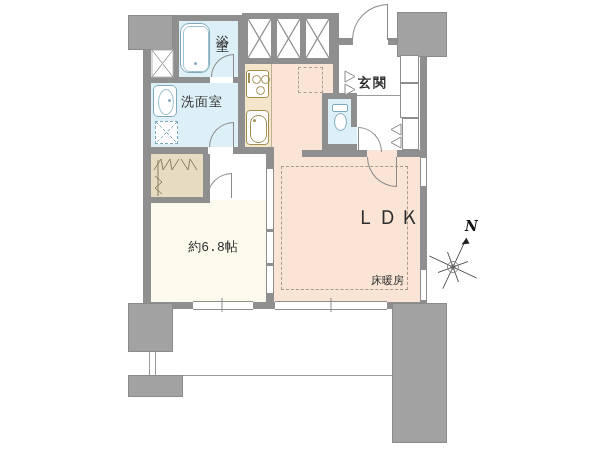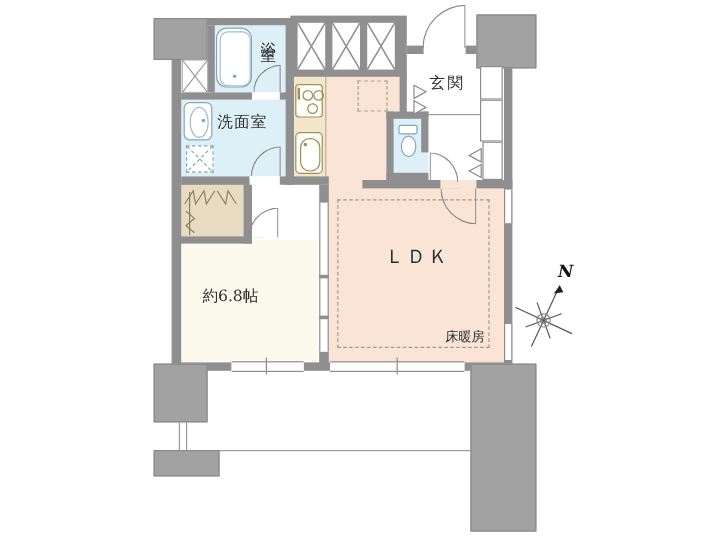--- a/index.html
+++ b/index.html
@@ -177,18 +177,18 @@
       <line x1="40" y1="54" x2="53.5" y2="25"></line>
       <circle cx="40" cy="54" r="5.5" stroke="#888"></circle>
       <circle cx="40" cy="54" r="2.5" stroke="#888"></circle>
     </g>
     <polygon points="53.5,25 48.5,31.5 56.5,30.5" fill="#222"></polygon>
     <text x="52" y="18" font-family="DejaVu Serif, Liberation Serif, serif" font-size="14" font-style="italic" font-weight="bold" fill="#111">N</text>
   </svg>
 
   <div class="lbl" style="left:213px;top:24px;height:44px;writing-mode:vertical-rl;font-size:13px;letter-spacing:4px;">浴室</div>
   <div class="lbl" style="left:181px;top:93px;font-size:13px;letter-spacing:1px;">洗面室</div>
-  <div class="lbl" style="left:358px;top:60px;font-size:13px;letter-spacing:2px;">玄関</div>
-  <div class="lbl ctr" style="left:274px;top:204px;width:148px;font-size:16px;letter-spacing:2px;">ＬＤＫ</div>
+  <div class="lbl" style="left:358px;top:74px;font-size:13px;letter-spacing:2px;font-weight:bold;">玄関</div>
+  <div class="lbl ctr" style="left:274px;top:204px;width:148px;font-size:20px;letter-spacing:2px;padding-left:41px;">ＬＤＫ</div>
   <div class="lbl" style="left:352px;top:273px;width:52px;font-size:11px;text-align:right;">床暖房</div>
-  <div class="lbl ctr" style="left:132px;top:238px;width:120px;font-size:13px;">約6.8帖</div>
+  <div class="lbl ctr" style="left:153px;top:238px;width:120px;font-size:13px;font-family:Liberation Mono, monospace;">約6.8帖</div>
 
 </div>
 
 </body></html>

